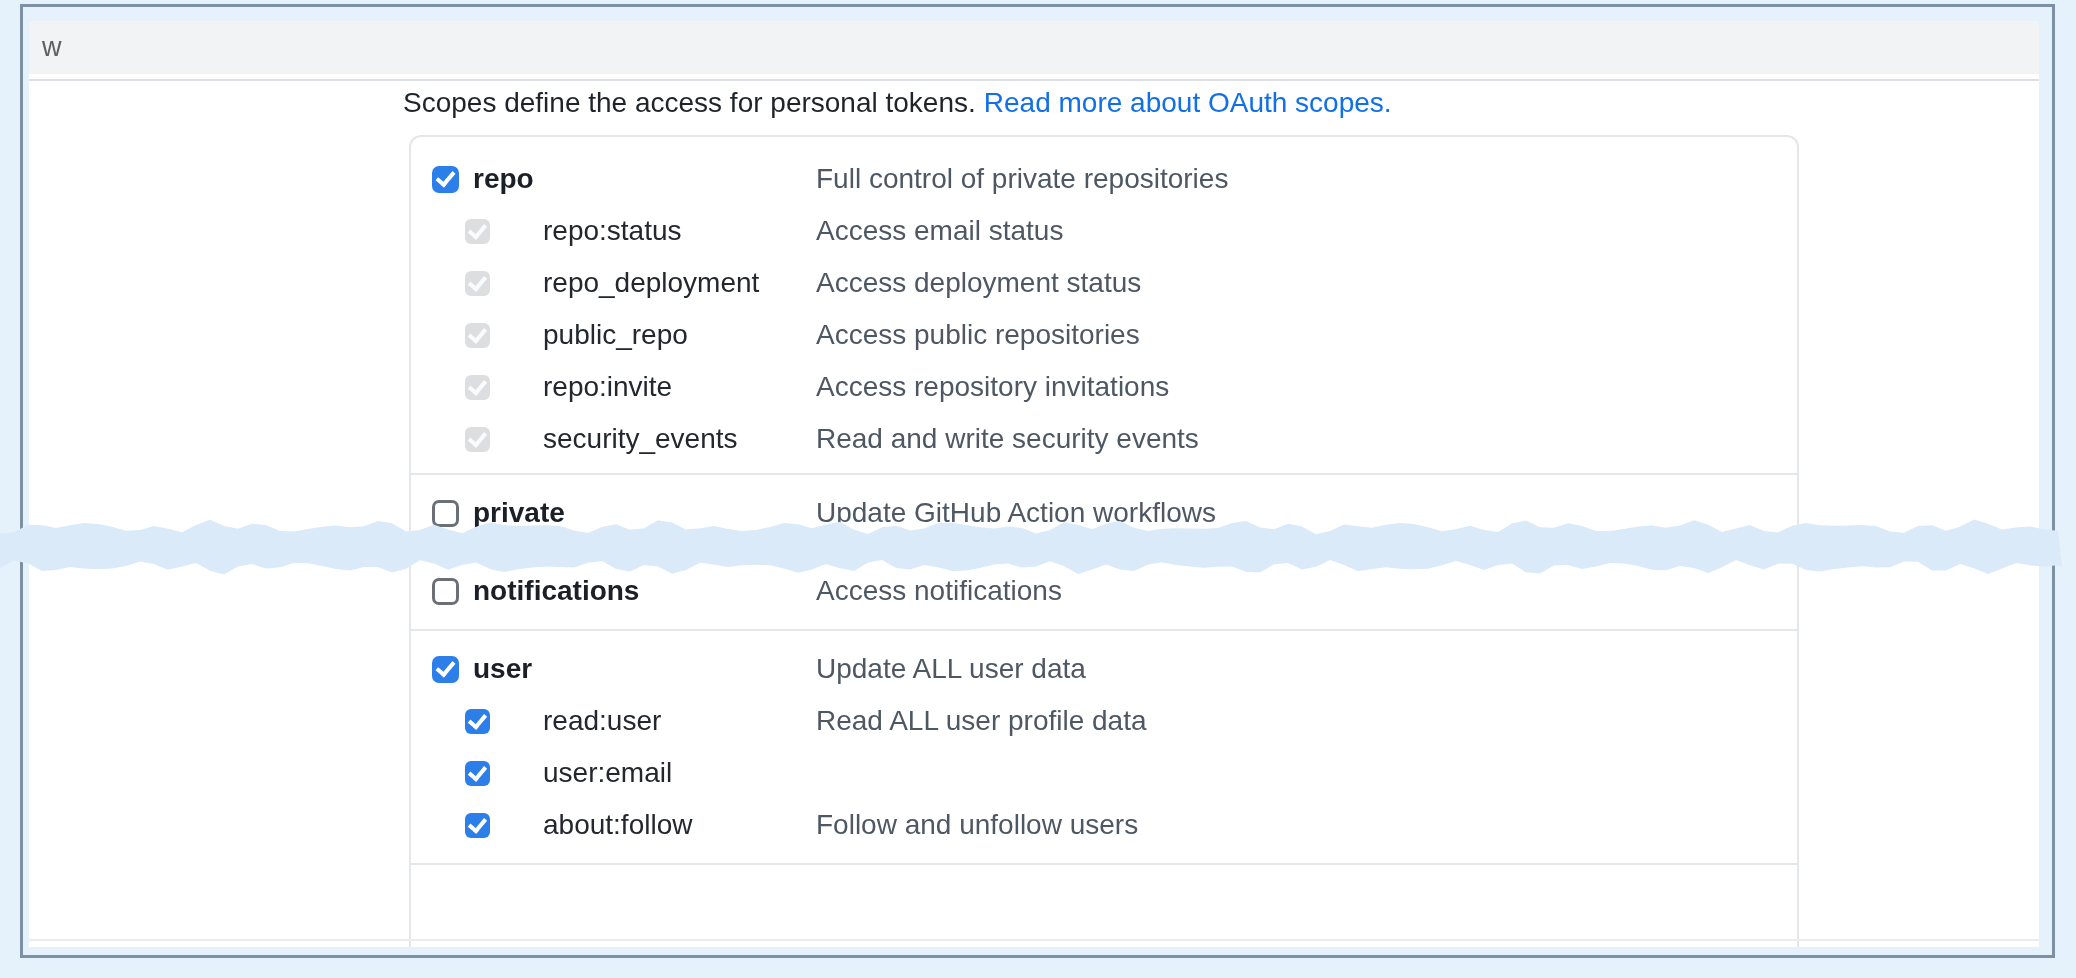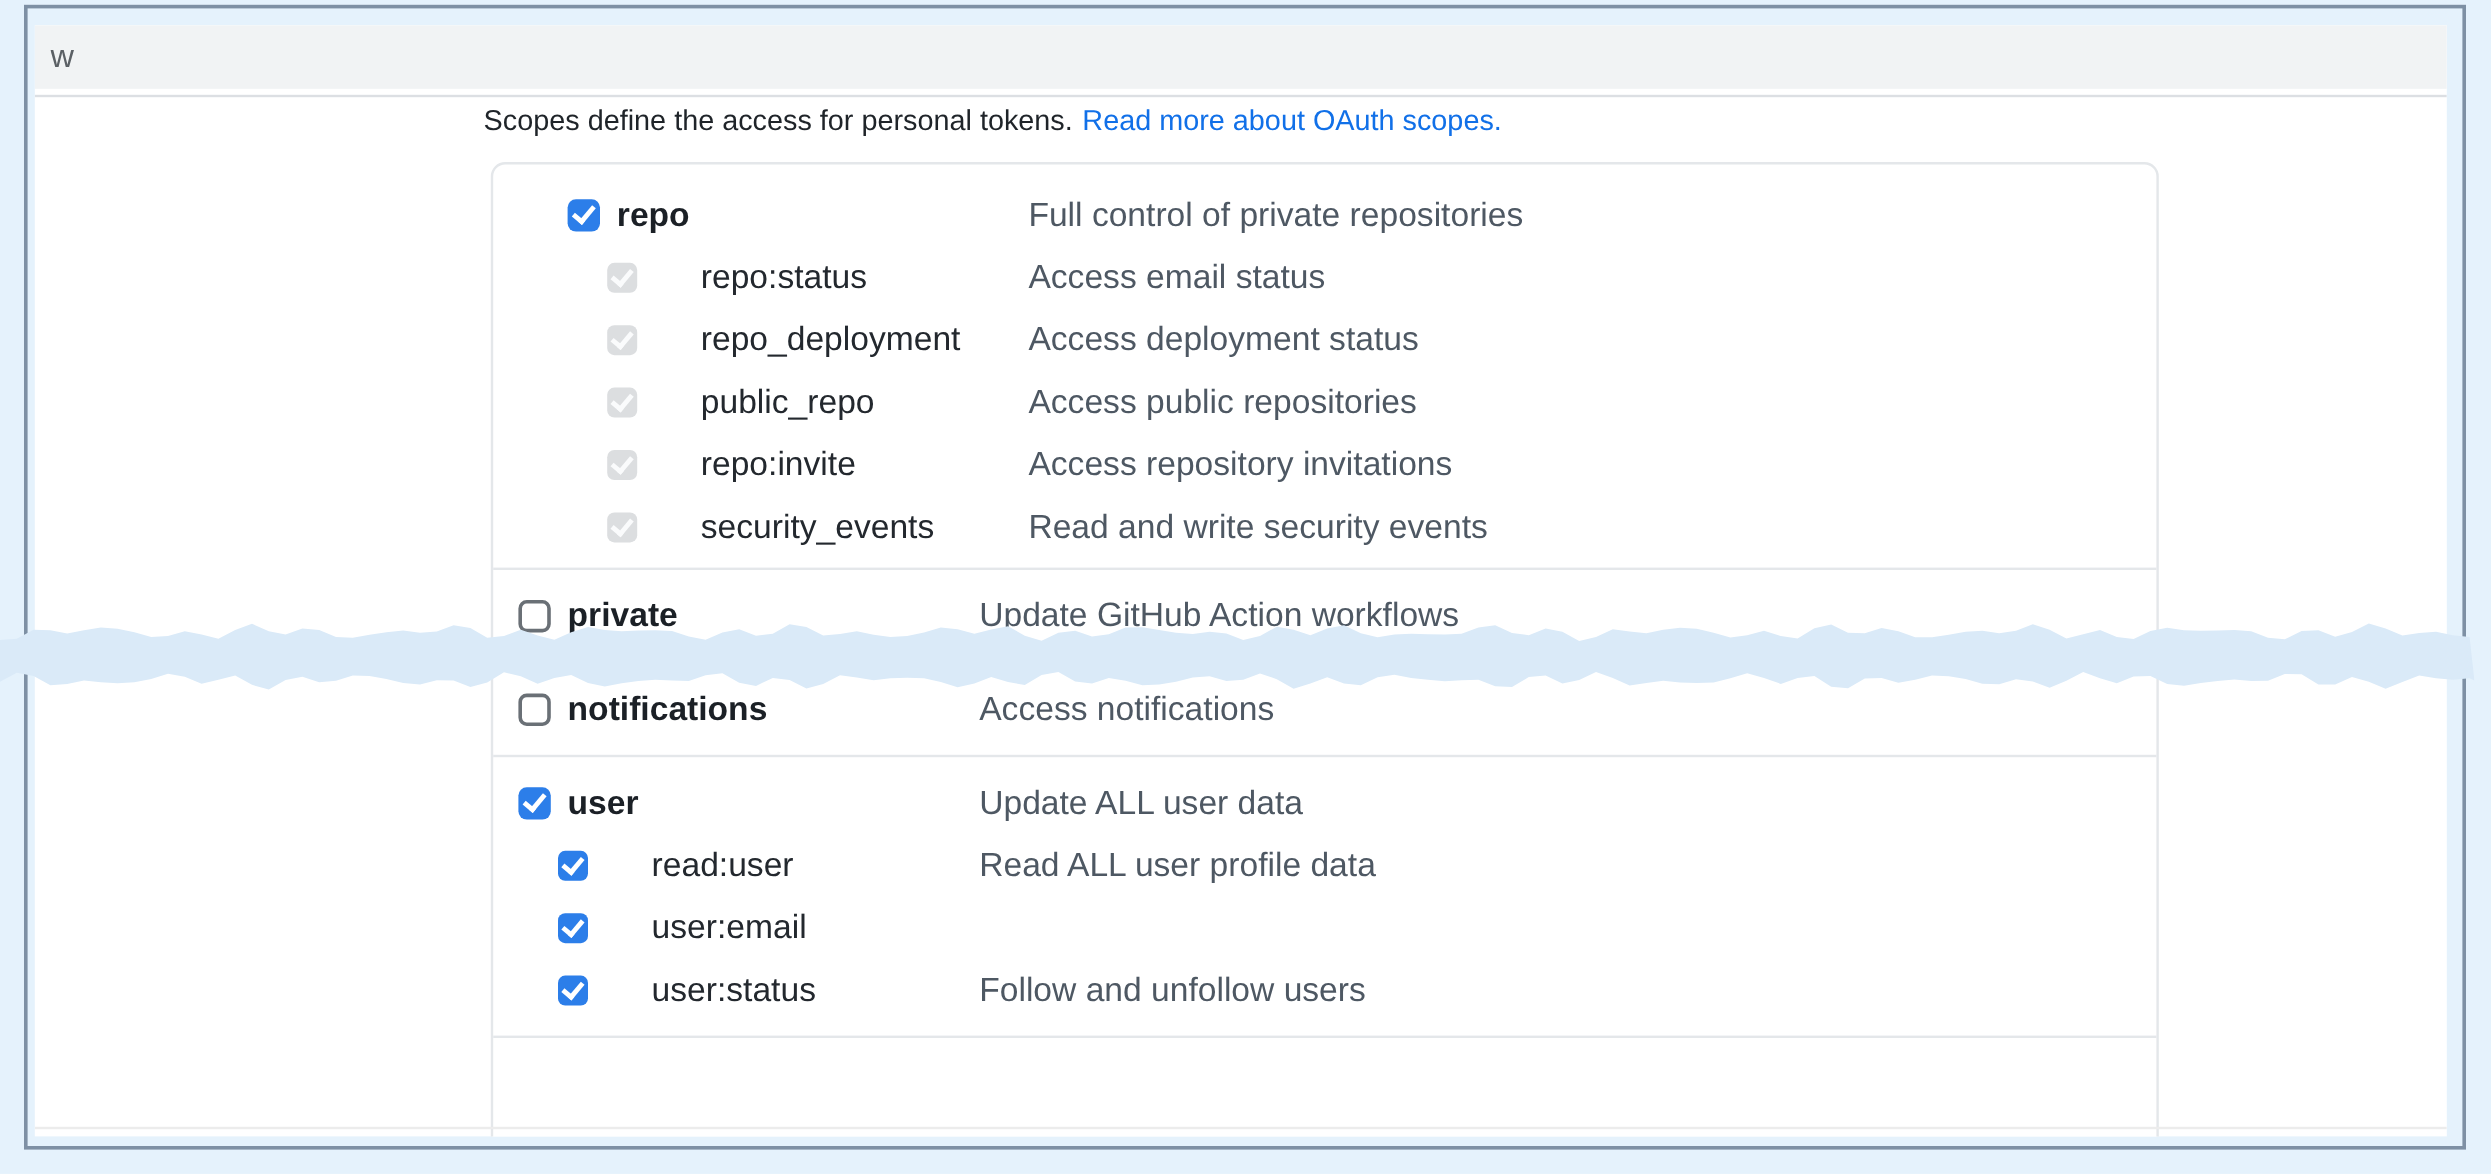--- a/index.html
+++ b/index.html
@@ -18,28 +18,28 @@
     border:3px solid var(--win-border);background:var(--page-bg);}
   .win-inner{position:absolute;left:6px;top:14px;right:13px;bottom:8px;
     background:#ffffff;overflow:hidden;}
 
   .topbar{height:53px;background:var(--bar-bg);display:flex;align-items:center;}
   .addr{width:70%;height:53px;border:0;outline:none;background:transparent;
     font-family:"Liberation Sans","DejaVu Sans",sans-serif;
     font-size:27px;color:var(--bar-text);padding-left:13px;}
   .topbar-divider{margin-top:5px;height:2px;background:var(--bar-divider);}
 
-  .intro{position:absolute;left:374px;top:66px;font-size:24px;color:#1f2429;white-space:nowrap;}
+  .intro{position:absolute;left:374px;top:66px;font-size:28px;color:#1f2429;white-space:nowrap;}
   .intro a{color:var(--link-blue);text-decoration:none;margin-left:8px;cursor:pointer;}
 
   .scope-box{position:absolute;left:380px;top:114px;width:1390px;height:860px;
     background:#fff;border:2px solid var(--box-border);border-radius:12px;}
 
   .section{border-top:2px solid var(--box-border);padding:12px 0;}
-  .section:first-child{border-top:0;padding:16px 0 8px 0;margin-left:41px;}
+  .section:first-child{border-top:0;padding:16px 0 8px 0;}
   .section.tight-bottom{padding-bottom:4px;}
   .section.stub{padding:8px 0;}
 
   .row{position:relative;display:flex;align-items:center;height:52px;padding-left:21px;}
   .row.sub{padding-left:54px;gap:39px;}
 
   .cb{position:relative;flex:none;width:27px;height:27px;border-radius:7px;}
   .row.sub .cb{width:25px;height:25px;border-radius:6px;}
   .cb.on{background:var(--cb-blue);}
   .cb.on-disabled{background:var(--cb-gray);}
@@ -127,21 +127,21 @@
               <span class="cb on"></span>
               <span class="scope-label">read:user</span>
               <span class="scope-desc">Read ALL user profile data</span>
             </div>
             <div class="row sub">
               <span class="cb on"></span>
               <span class="scope-label">user:email</span>
             </div>
             <div class="row sub">
               <span class="cb on"></span>
-              <span class="scope-label">user:status</span>
+              <span class="scope-label">about:follow</span>
               <span class="scope-desc">Follow and unfollow users</span>
             </div>
           </div>
           <div class="section stub"></div>
         </div>
 
       <div class="bottom-hairline"></div>
     </div>
   </div>
 

